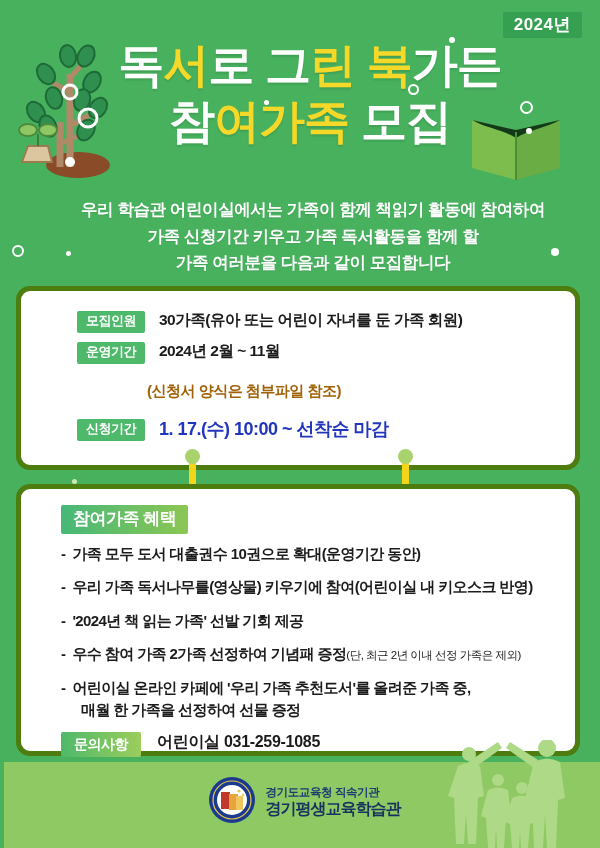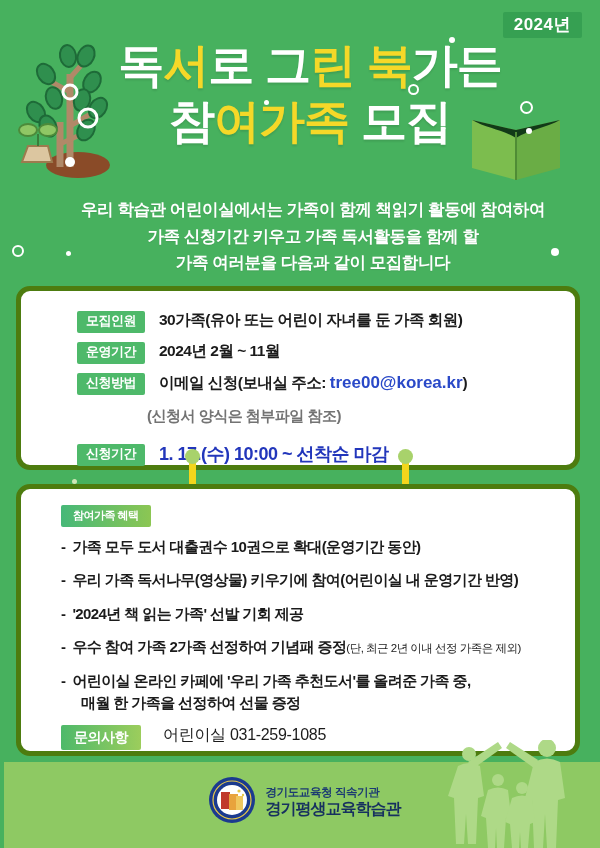--- a/index.html
+++ b/index.html
@@ -99,54 +99,54 @@
     margin-top:2px;
     border-radius:2px;
     white-space:nowrap;
   }
   .chip.grad{
     background:linear-gradient(90deg,#4eb96a 0%,#9ccd5c 100%);
     font-size:14px;padding:4px 13px 5px;
   }
   .chip.benefit{
     background:linear-gradient(90deg,#46b878 0%,#8cc653 100%);
-    font-size:11px;padding:4px 12px 5px;
+    font-size:17px;padding:4px 12px 5px;
     margin:0 0 10px 0;
   }
   .rowtext{
     font-size:15.5px;font-weight:bold;color:#1b1b1b;
     line-height:1.35;letter-spacing:-.5px;
     padding-top:1px;
   }
   .subnote{
     padding-left:126px;
-    font-size:15px;font-weight:bold;color:#737373;
+    font-size:15px;font-weight:bold;color:#a16207;
     letter-spacing:-.5px;
-    margin:12px 0 0 0;
+    margin:18px 0 0 0;
   }
   .email{color:#2a49c8;font-size:17px;font-weight:bold;letter-spacing:0;}
   .period{color:#2236bb;font-size:18px;font-weight:bold;letter-spacing:-.5px;}
 
   
   .benefits{padding:16px 0 0 40px;}
   .bitem{
     font-size:15px;font-weight:bold;color:#1b1b1b;
     letter-spacing:-.6px;
     line-height:1.3;
     margin-bottom:14px;
     display:flex;
   }
   .bitem .dash{flex:0 0 auto;margin-right:7px;}
   .small{font-size:11.5px;font-weight:normal;letter-spacing:-.5px;}
   .bcont{margin:-8px 0 12px 20px;font-size:15px;font-weight:bold;
          color:#1b1b1b;letter-spacing:-.6px;}
   .contact-row{display:flex;align-items:flex-start;margin-top:4px;}
   .contact-text{
-    font-size:16px;font-weight:normal;color:#1b1b1b;
-    margin-left:22px;letter-spacing:-.3px;
+    font-size:16px;font-weight:bold;color:#1b1b1b;
+    margin-left:16px;letter-spacing:-.3px;
   }
 
   
   .conn{position:absolute;width:7px;height:36px;background:#f3d61c;border-radius:4px;}
   .conn-head{position:absolute;width:15px;height:15px;border-radius:50%;background:#a8d26b;}
 
   
   .footer{
     position:absolute;left:4px;bottom:0;width:600px;height:86px;
     background:#8ec963;
@@ -251,24 +251,20 @@
       <div class="row">
         <span class="chip">모집인원</span>
         <span class="rowtext">30가족(유아 또는 어린이 자녀를 둔 가족 회원)</span>
       </div>
 
       <div class="row">
         <span class="chip">운영기간</span>
         <span class="rowtext">2024년 2월 ~ 11월</span>
       </div>
 
-      <div class="row">
-        <span class="chip">신청방법</span>
-        <span class="rowtext"><span>이메일 신청(보내실 주소: </span><span class="email">tree00@korea.kr</span><span>)</span></span>
-      </div>
 
       <div class="subnote">(신청서 양식은 첨부파일 참조)</div>
 
       <div class="row gap">
         <span class="chip">신청기간</span>
         <span class="period">1. 17.(수) 10:00 ~ 선착순 마감</span>
       </div>
     </div>
   </div>
 
@@ -284,21 +280,21 @@
 
       <div class="chip benefit" style="display:inline-block;">참여가족 혜택</div>
 
       <div class="bitem">
         <span class="dash">-</span>
         <span>가족 모두 도서 대출권수 10권으로 확대(운영기간 동안)</span>
       </div>
 
       <div class="bitem">
         <span class="dash">-</span>
-        <span>우리 가족 독서나무(영상물) 키우기에 참여(어린이실 내 운영기간 반영)</span>
+        <span>우리 가족 독서나무를(영상물) 키우기에 참여(어린이실 내 키오스크 반영)</span>
       </div>
 
       <div class="bitem">
         <span class="dash">-</span>
         <span>'2024년 책 읽는 가족' 선발 기회 제공</span>
       </div>
 
       <div class="bitem">
         <span class="dash">-</span>
         <span><span>우수 참여 가족 2가족 선정하여 기념패 증정</span><span class="small">(단, 최근 2년 이내 선정 가족은 제외)</span></span>

